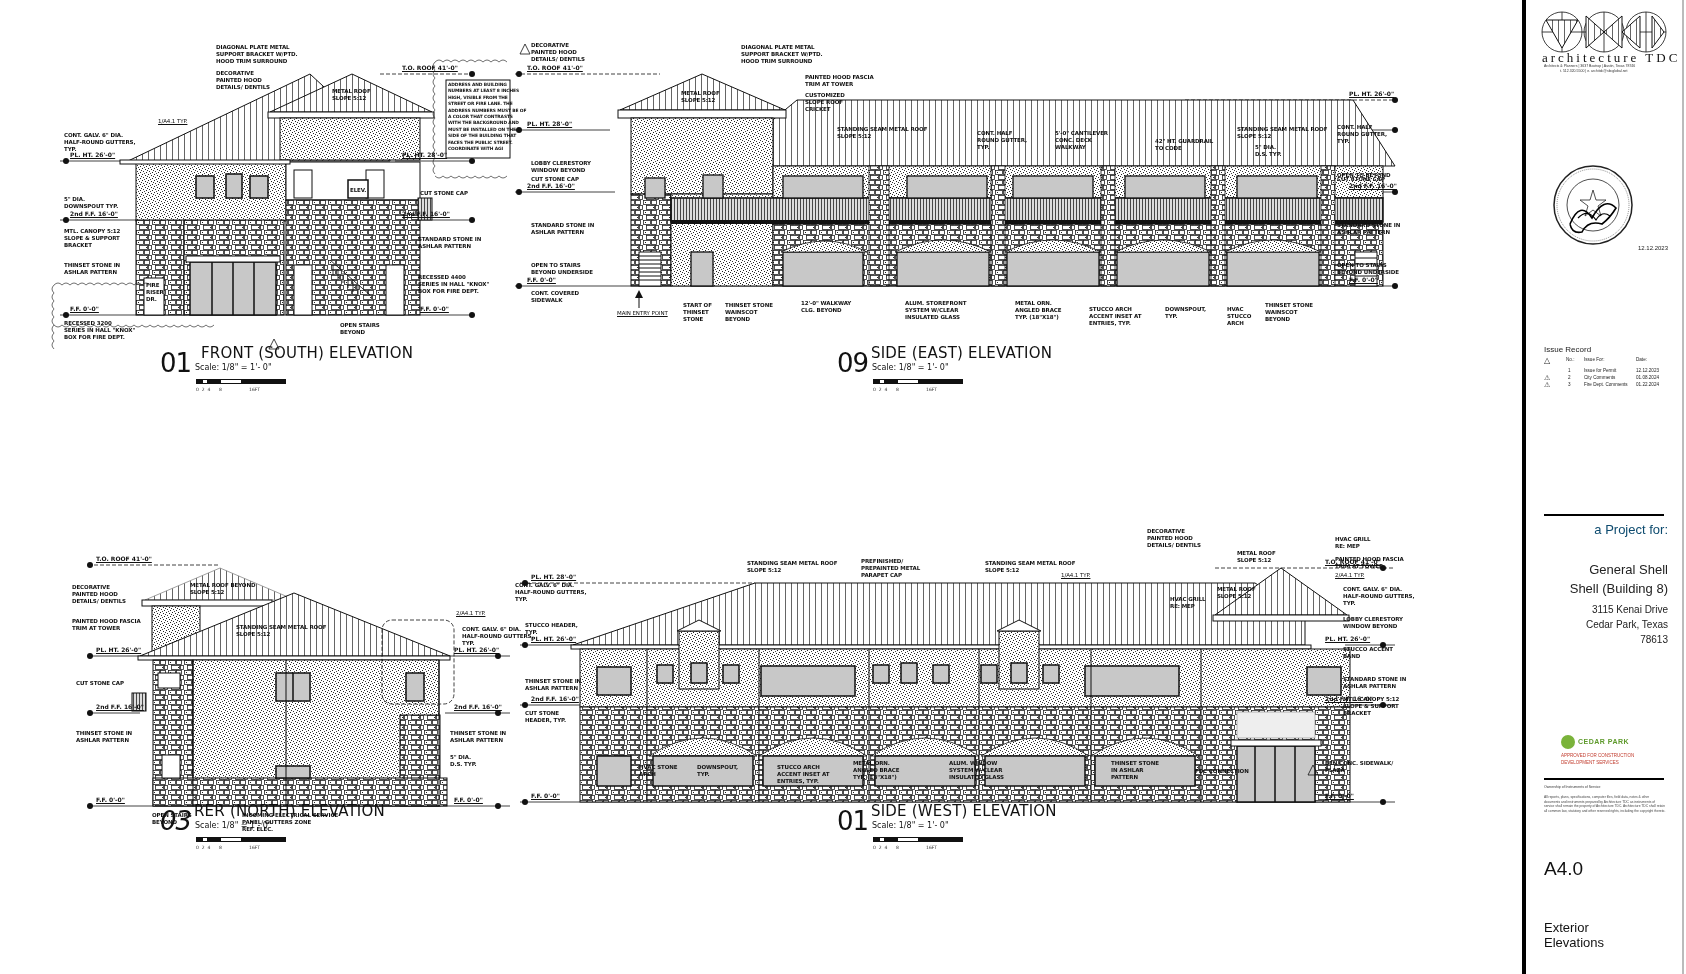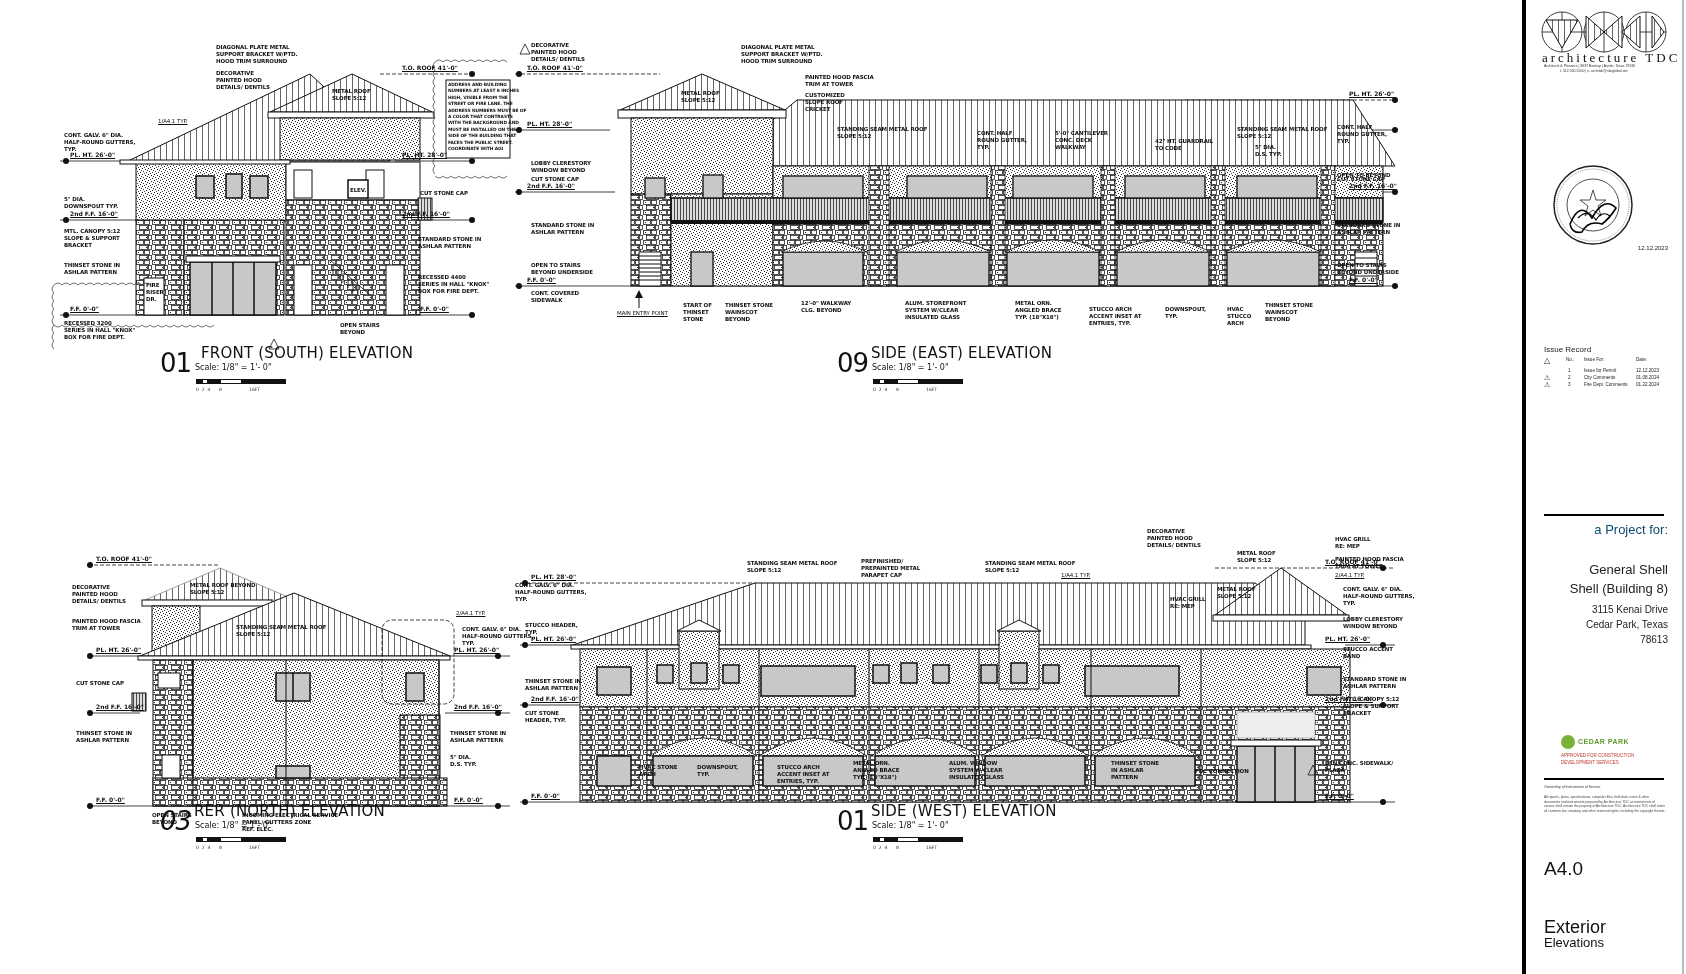--- a/index.html
+++ b/index.html
@@ -53,21 +53,21 @@
   .cp-leaf { position: absolute; left: 0; top: 0; width: 14px; height: 14px; border-radius: 50%; background: #7ab33a; }
   .cp-name { position: absolute; left: 17px; top: 3px; font-size: 7px; font-weight: bold; color: #5e9a2c; letter-spacing: 0.5px; white-space: nowrap; }
   .cp-approved { position: absolute; left: 0; top: 18px; font-size: 4.5px; color: #c0392b; white-space: nowrap; }
   .cp-dev { position: absolute; left: 0; top: 25px; font-size: 4.5px; color: #c0392b; white-space: nowrap; }
 
   .own-rule { position: absolute; left: 18px; top: 778px; width: 120px; height: 2px; background: #000; }
   .own-title { position: absolute; left: 18px; top: 785px; font-size: 3.5px; color: #333; white-space: nowrap; }
   .own-body { position: absolute; left: 18px; top: 795px; width: 122px; font-size: 3.3px; line-height: 4.6px; color: #444; }
 
   .sheet-num { position: absolute; left: 18px; top: 858px; font-size: 19px; color: #111; }
-  .sheet-title1 { position: absolute; left: 18px; top: 920px; font-size: 18px; line-height: 15px; color: #111; }
+  .sheet-title1 { position: absolute; left: 18px; top: 920px; font-size: 13px; line-height: 15px; color: #111; }
   .sheet-title2 { position: absolute; left: 18px; top: 935px; font-size: 13px; line-height: 15px; color: #111; }
 
   .stipple { fill: url(#stipple); }
   .stone { fill: url(#stone); }
 </style>
 </head>
 <body>
 
 <div class="sheet">
 

